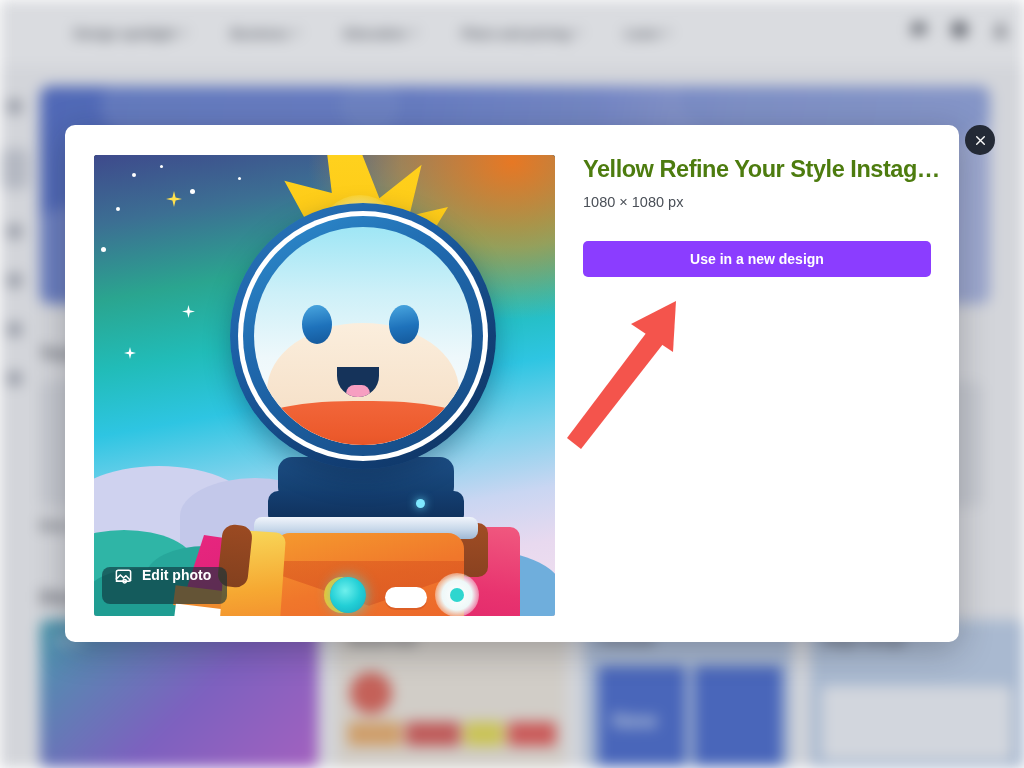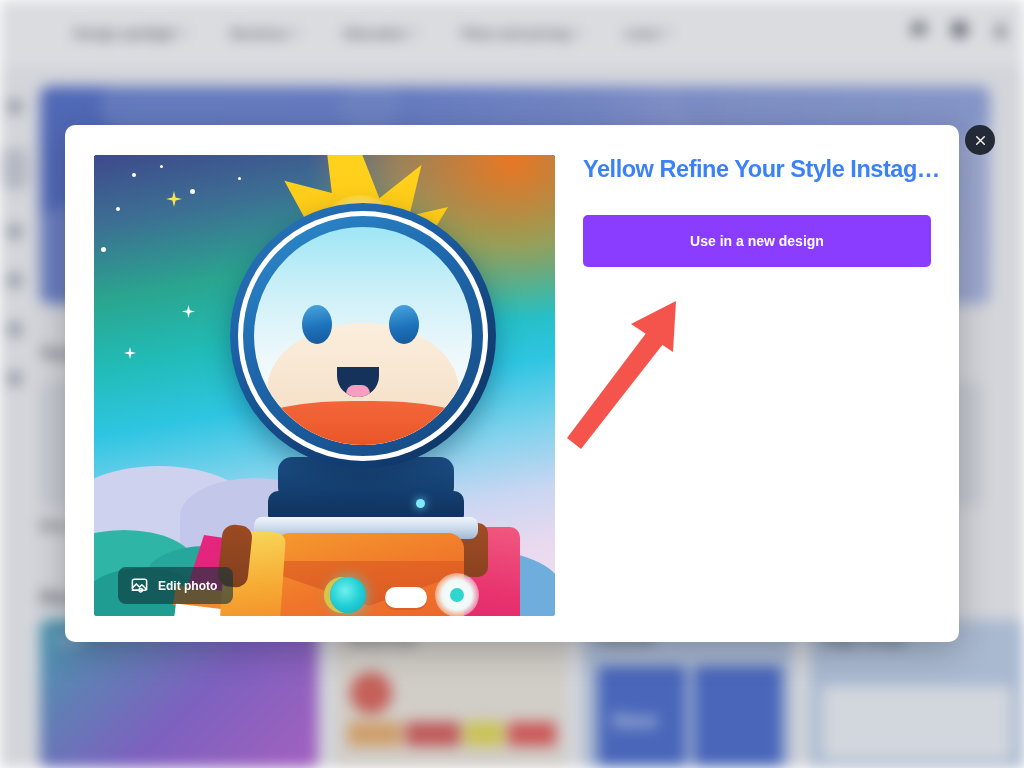--- a/index.html
+++ b/index.html
@@ -299,42 +299,42 @@
     border-radius: 50%; background: #2fd6cf;
   }
   .helmet-hl-dot {
     position: absolute; left: 214px; top: 304px; width: 9px; height: 9px;
     border-radius: 50%; background: #7fe9ff;
     box-shadow: 0 0 10px rgba(100,225,255,.95);
   }
 
   
   #edit-photo-button {
-    position: absolute; left: 24px; bottom: 12px;
-    display: flex; align-items: center; gap: 9px;
+    position: absolute; left: 8px; bottom: 12px;
+    display: flex; align-items: flex-start; gap: 9px;
     height: 37px; padding: 0 16px 0 12px;
     background: rgba(14,50,60,.62);
     border: none; border-radius: 8px;
-    color: #ffffff; font-size: 12px; font-weight: 700;
+    color: #ffffff; font-size: 14px; font-weight: 700;
     font-family: "Liberation Sans", sans-serif;
     cursor: pointer;
   }
 
   
   #detail-panel { position: absolute; left: 518px; top: 30px; width: 348px; }
   #asset-title {
-    font-size: 23.5px; font-weight: 700; color: #3b82f6;
+    font-size: 23.5px; font-weight: 700; color: #4d7c0f;
     letter-spacing: -.45px; line-height: 1.22;
     white-space: nowrap;
   }
   #asset-dimensions {
     margin-top: 10px; font-size: 14.5px; color: #4b5058; font-weight: 400;
   }
   #use-in-new-design-button {
-    margin-top: 31px; width: 348px; height: 52px;
+    margin-top: 31px; width: 348px; height: 36px;
     background: #8b3dff; color: #ffffff;
     border: none; border-radius: 5px;
     font-size: 14px; font-weight: 700;
     font-family: "Liberation Sans", sans-serif;
     cursor: pointer;
   }
   #add-to-template-button {
     margin-top: 9px; width: 348px; height: 38px;
     background: #ffffff; color: #0e1318;
     border: 1px solid #d8dbe0; border-radius: 5px;
@@ -538,20 +538,21 @@
           <path d="M3 15l5-5 4 4 3-3 6 6"></path>
           <circle cx="13.5" cy="18" r="2.2" fill="none"></circle>
           <path d="M3 18h8"></path>
         </svg>
         <span>Edit photo</span>
       </button>
     </div>
 
     <div id="detail-panel">
       <div id="asset-title">Yellow Refine Your Style Instag…</div>
+      <div id="asset-dimensions">1080 × 1080 px</div>
 
       <button id="use-in-new-design-button">
         <span>Use in a new design</span>
       </button>
 
     </div>
   </div>
 
   <svg id="annotation-arrow" viewBox="0 0 140 160">
     <g fill="#f4544c">

